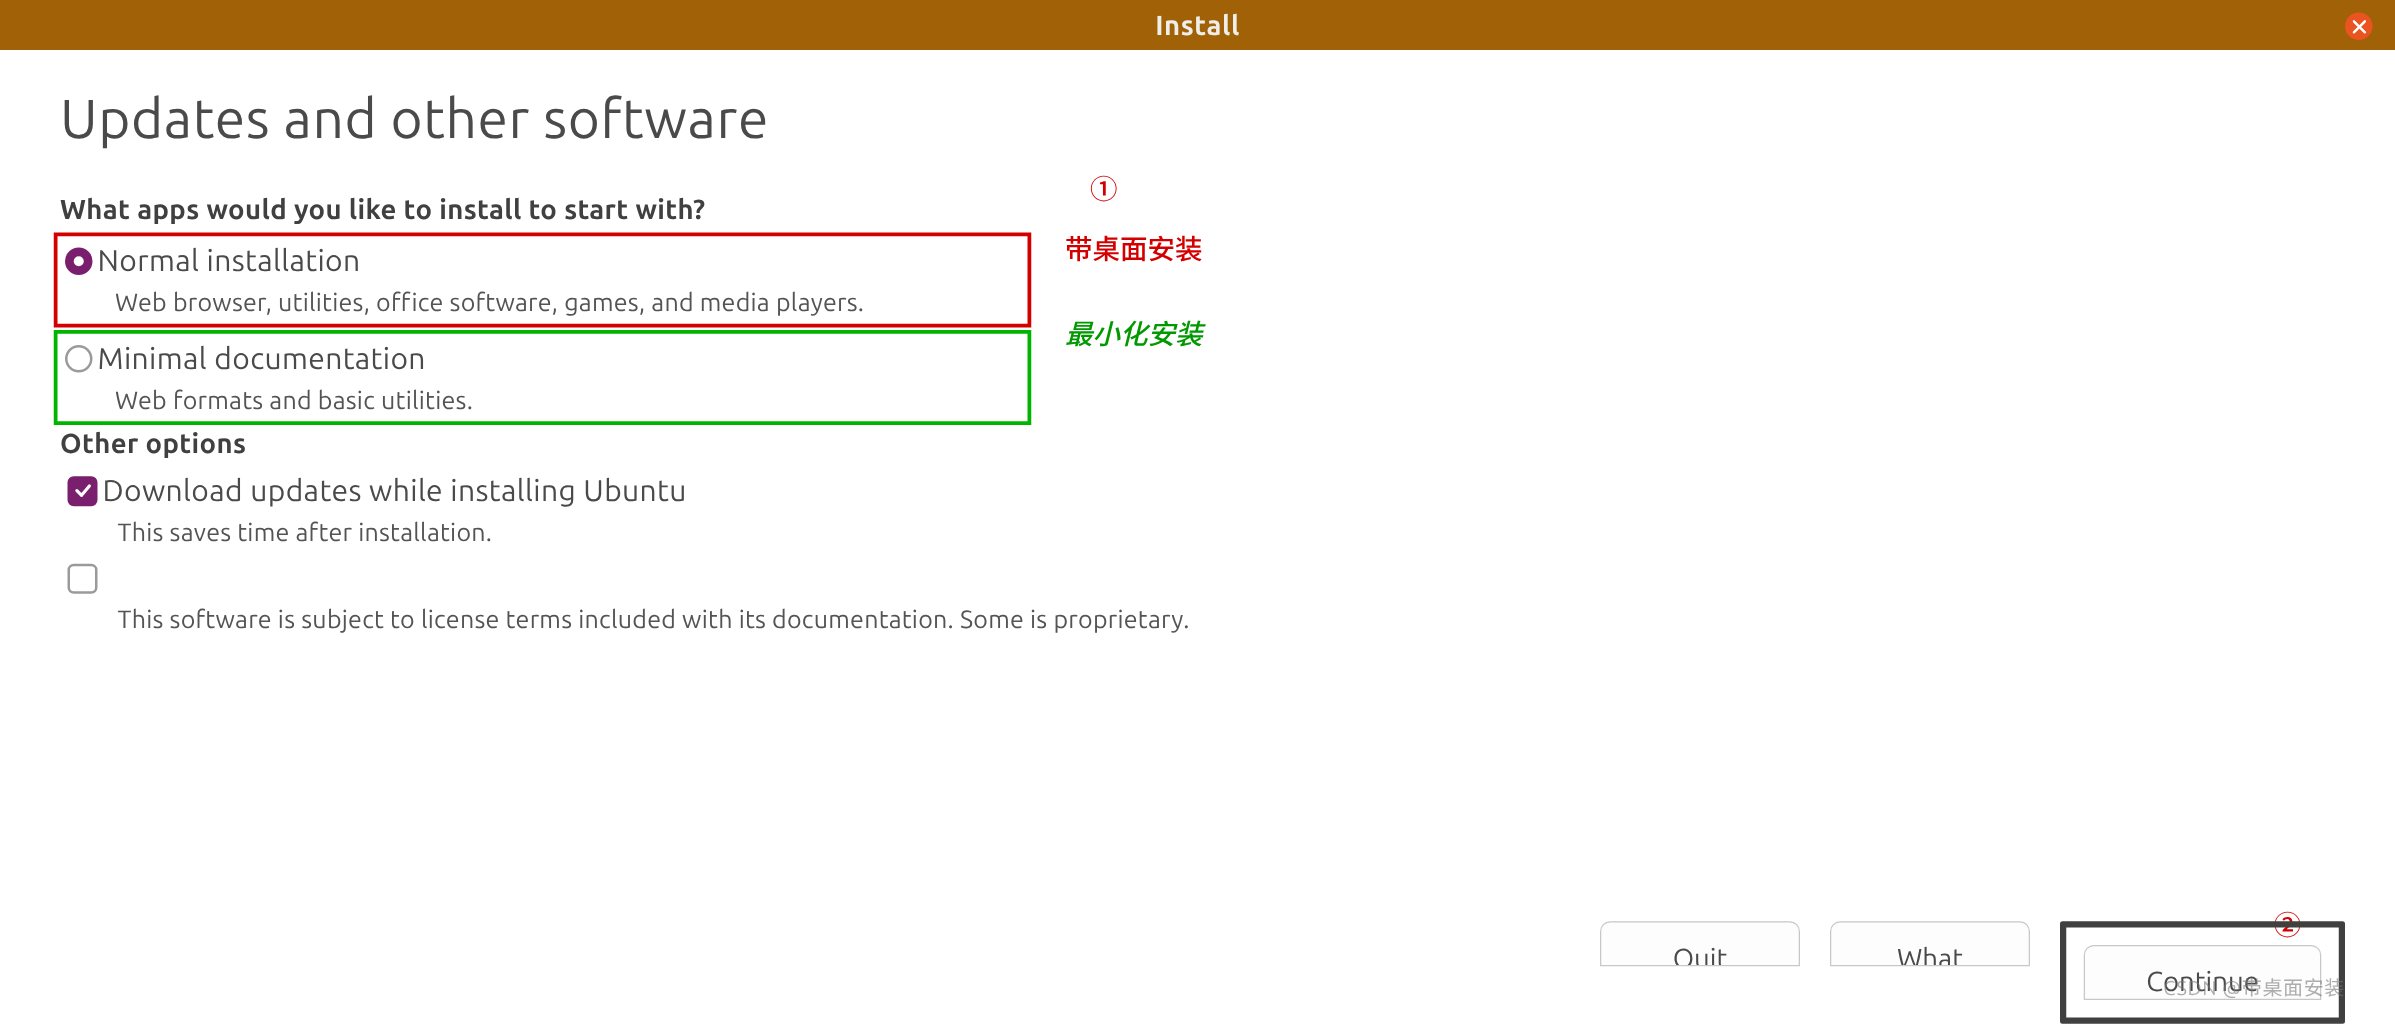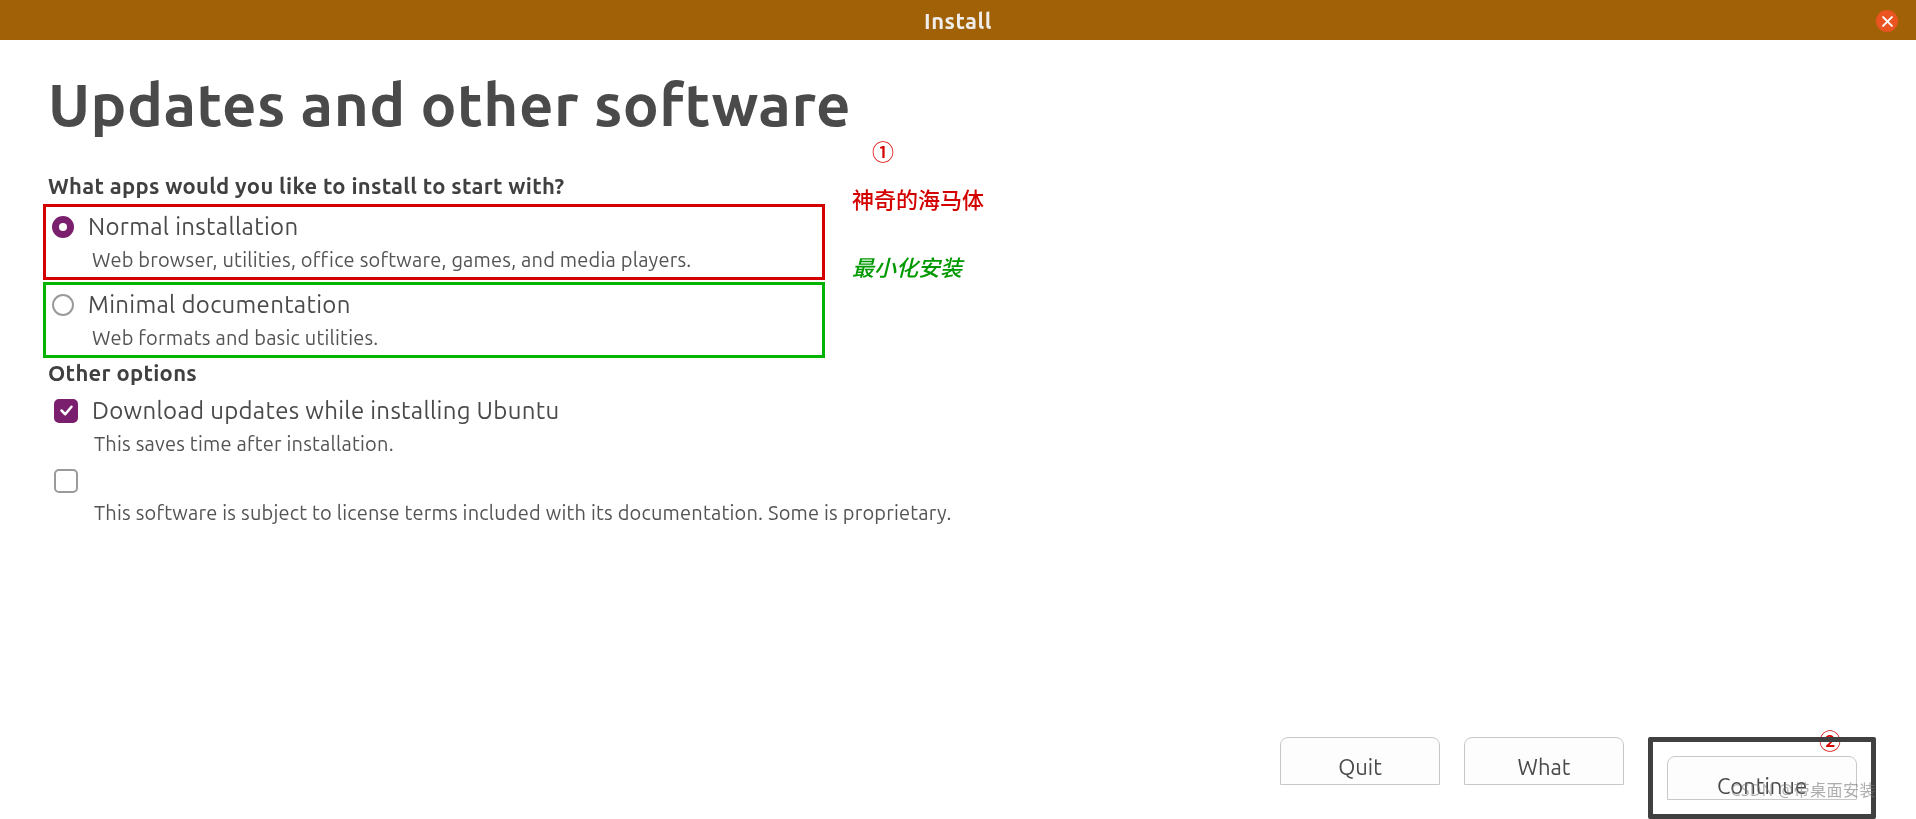--- a/index.html
+++ b/index.html
@@ -48,22 +48,22 @@
     }
     .close-btn svg {
       width: 11px;
       height: 11px;
     }
     .content {
       padding: 30px 48px 0 48px;
       position: relative;
     }
     .page-heading {
-      font-size: 60px;
-      font-weight: 700;
+      font-size: 44px;
+      font-weight: 400;
       color: #4a4a4a;
       letter-spacing: 0.5px;
       margin-bottom: 36px;
       font-family: "Ubuntu", sans-serif;
     }
     .section-heading {
       font-size: 22px;
       font-weight: 700;
       color: #404040;
       margin-top: 10px;
@@ -71,21 +71,21 @@
       letter-spacing: 0.3px;
     }
     .option-row {
       position: relative;
       padding: 6px 6px 6px 6px;
       margin-bottom: 2px;
     }
     .option-head {
       display: flex;
       align-items: center;
-      gap: 14px;
+      gap: 4px;
     }
     .radio {
       width: 22px;
       height: 22px;
       border-radius: 50%;
       border: 2px solid #9a9a9a;
       display: inline-flex;
       align-items: center;
       justify-content: center;
       flex-shrink: 0;
@@ -156,21 +156,21 @@
       right: 0;
       left: 0;
       display: flex;
       justify-content: flex-end;
       gap: 24px;
       padding: 0 40px 0 0;
       align-items: flex-start;
     }
     .btn {
       min-width: 160px;
-      height: 48px;
+      height: 36px;
       border: 1px solid #c8c8c8;
       border-radius: 8px 8px 0 0;
       background: #fdfdfd;
       font-size: 22px;
       color: #4a4a4a;
       display: flex;
       align-items: flex-start;
       justify-content: center;
       padding-top: 16px;
       cursor: pointer;
@@ -223,21 +223,21 @@
     <span class="circled">①</span>
   </div>
 
   <div class="option-row box-red" style="width:782px; margin-left:-5px;">
     <div class="option-head">
       <span class="radio selected"></span>
       <span class="option-label">Normal installation</span>
     </div>
     <div class="option-desc">Web browser, utilities, office software, games, and media players.</div>
   </div>
-  <div class="annot red" style="left:852px; top:142px;">神奇的海马体</div>
+  <div class="annot red" style="left:852px; top:142px;">带桌面安装</div>
 
   <div class="option-row box-green" style="width:782px; margin-left:-5px;">
     <div class="option-head">
       <span class="radio"></span>
       <span class="option-label">Minimal documentation</span>
     </div>
     <div class="option-desc">Web formats and basic utilities.</div>
   </div>
   <div class="annot green" style="left:852px; top:210px;font-style:italic;">最小化安装</div>
 

